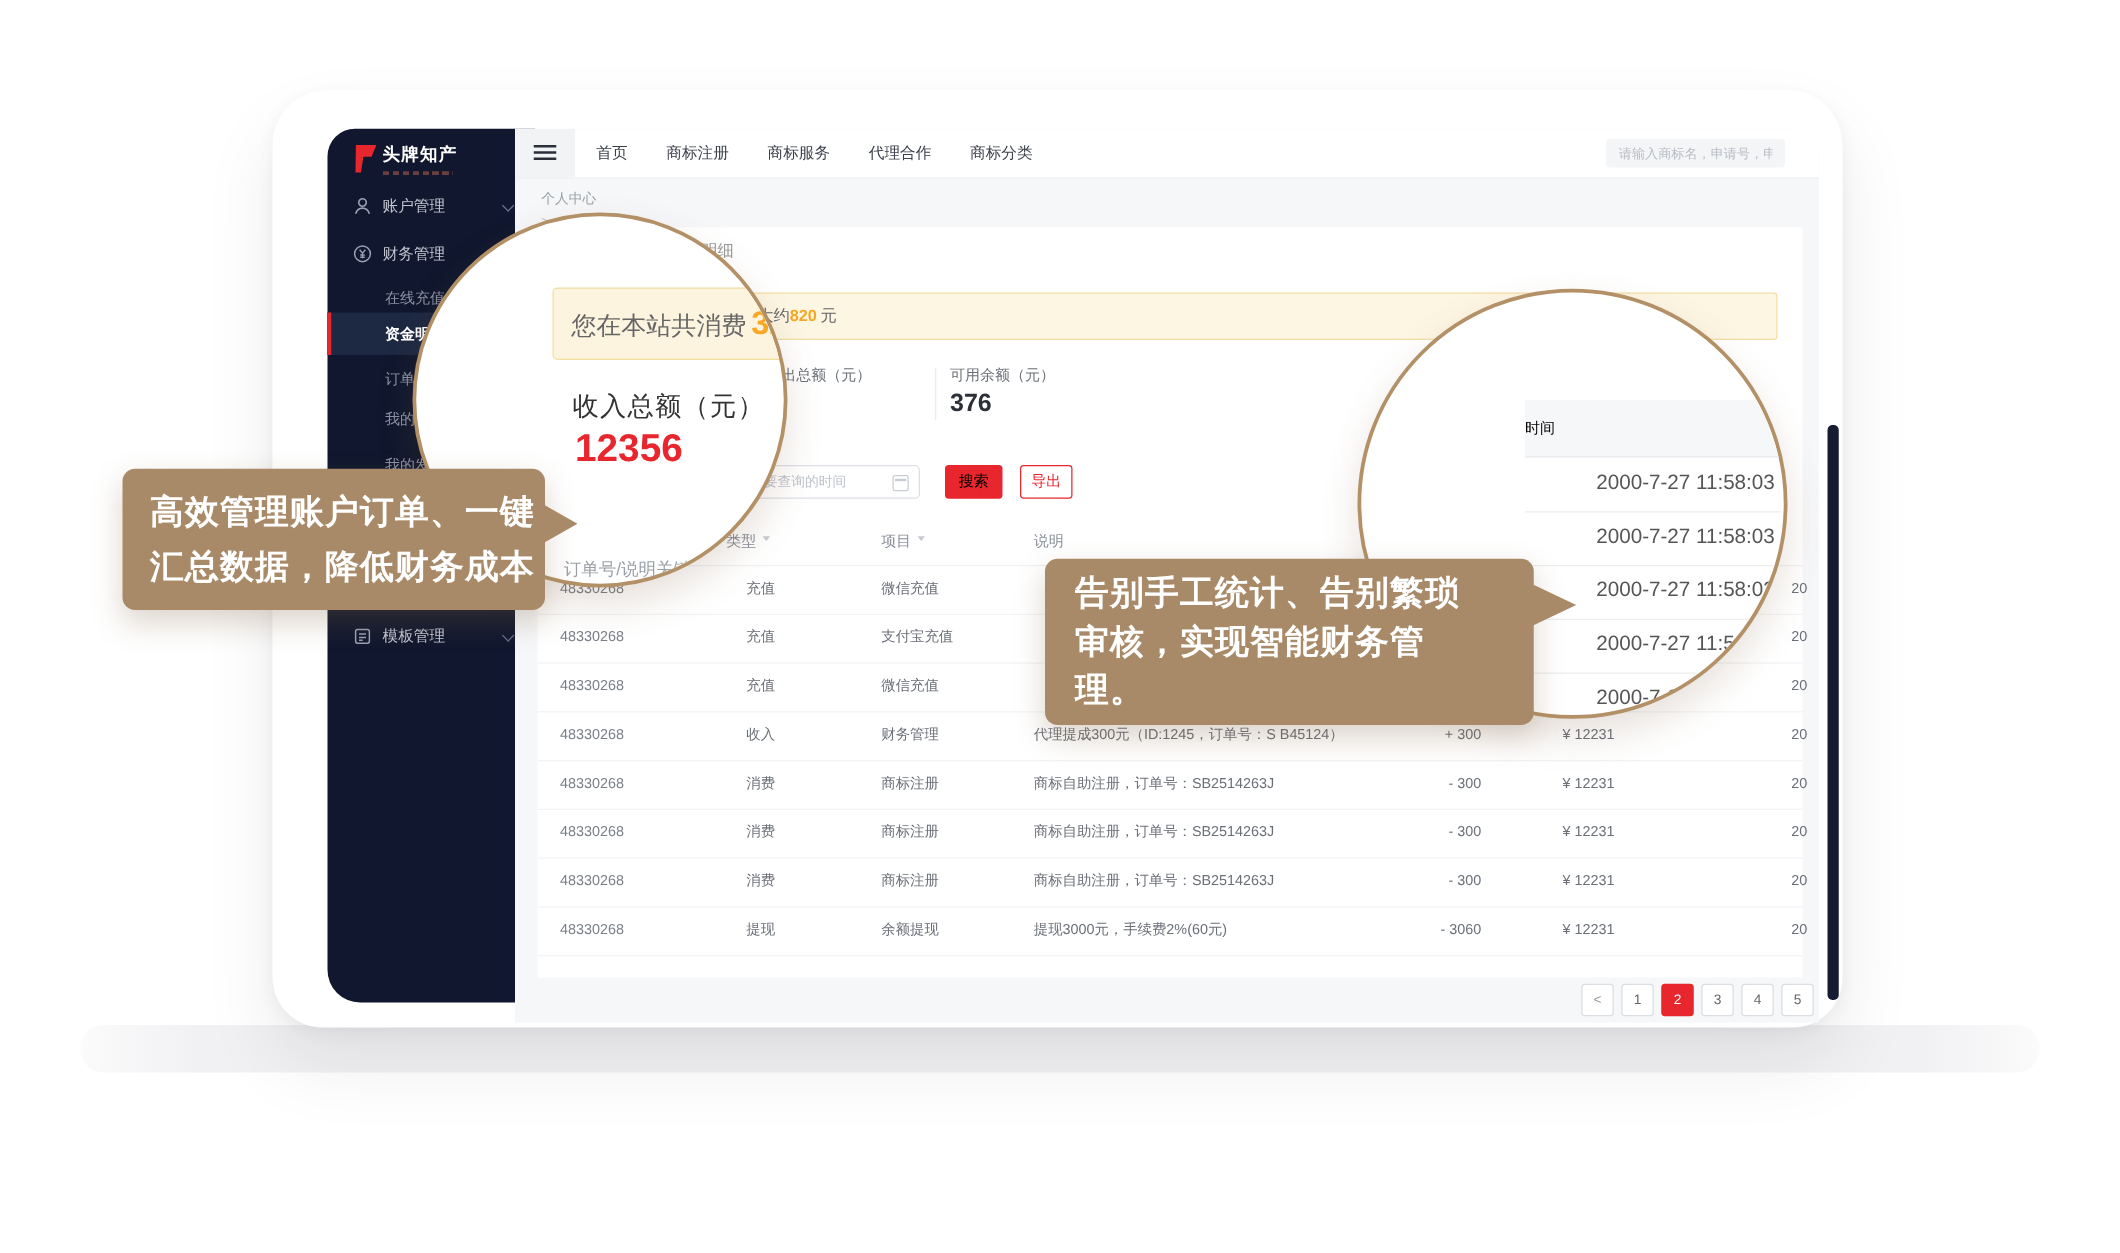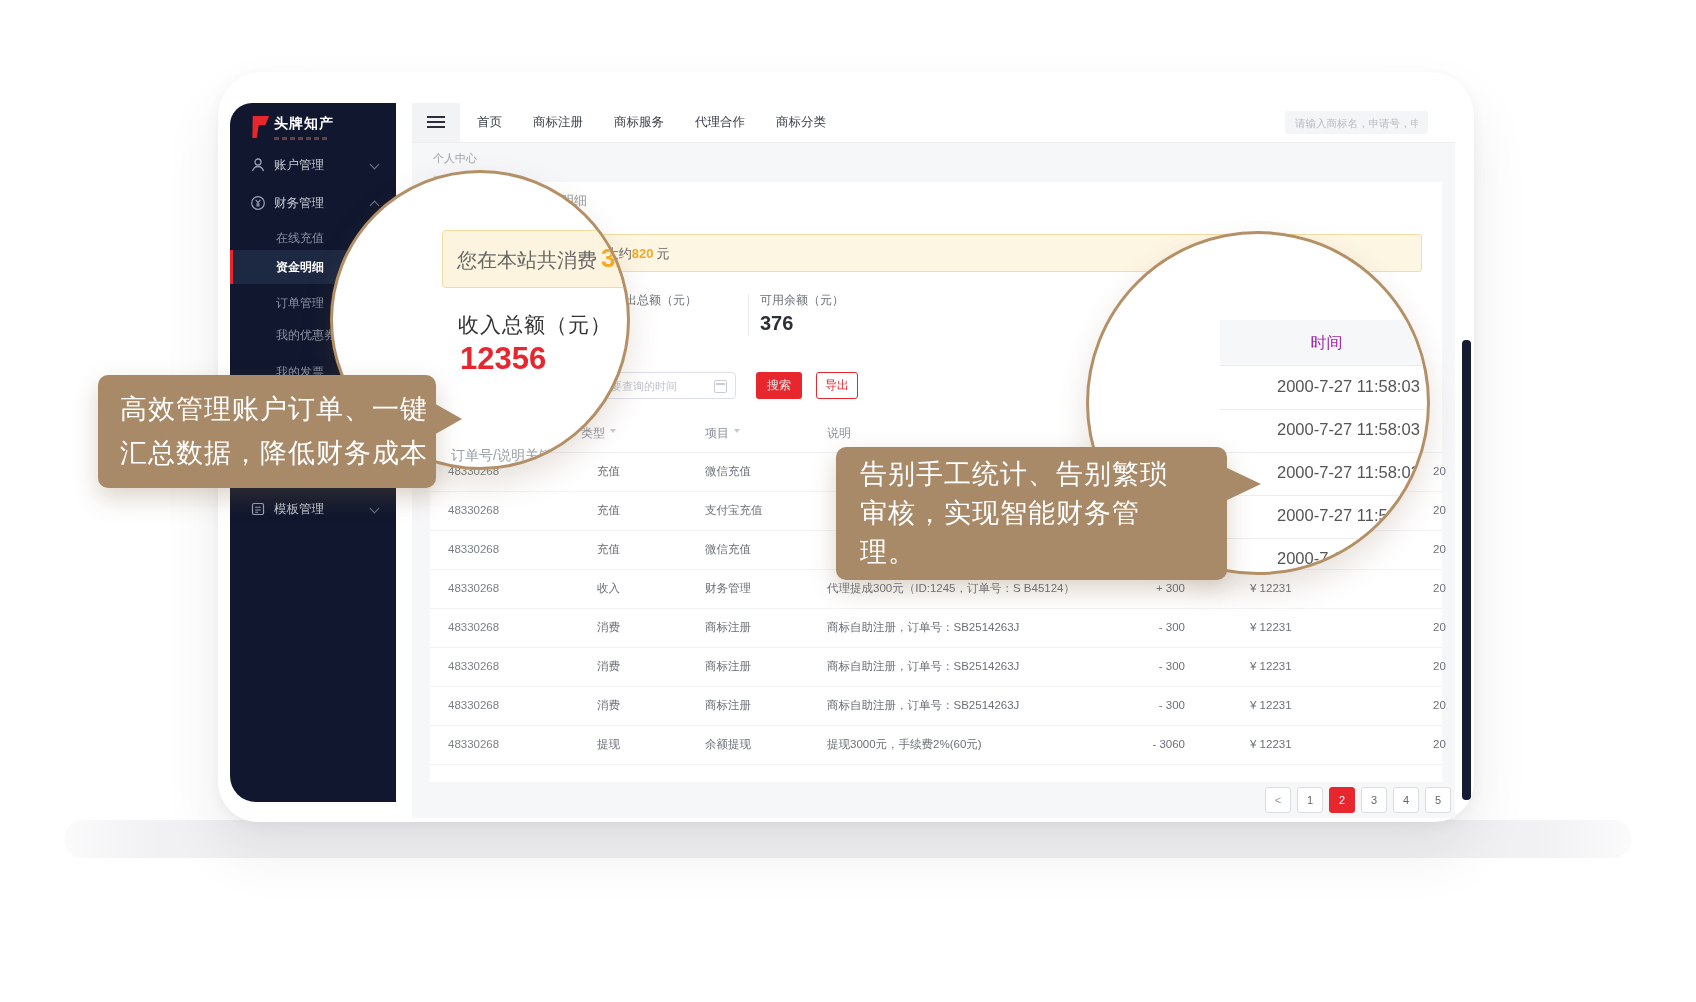--- a/index.html
+++ b/index.html
@@ -5,21 +5,21 @@
   html,body{margin:0;padding:0;background:#fff;}
   .stage{position:relative;width:1696px;height:1002px;background:#fff;overflow:hidden;
          font-family:"Liberation Sans","DejaVu Sans",sans-serif;}
   
   .laptop-base{position:absolute;left:64px;top:820px;width:1568px;height:38px;border-radius:19px;
                background:linear-gradient(90deg,#fbfbfc,#f1f1f3 6%,#f1f1f3 94%,#fbfbfc);}
   .screen{position:absolute;left:218px;top:72px;width:1256px;height:750px;background:#fff;
           border-radius:44px 44px 40px 40px;
           box-shadow:0 30px 60px rgba(20,24,40,.08),0 4px 14px rgba(20,24,40,.05);}
   
-  .sidebar{position:absolute;left:12px;top:31px;width:166px;height:699px;background:#10172e;
+  .sidebar{position:absolute;left:44px;top:31px;width:166px;height:699px;background:#10172e;
            border-radius:22px 0 0 26px;}
   .logo{position:absolute;left:20px;top:12px;display:flex;align-items:flex-start;gap:4px;cursor:pointer;}
   .logo-text{color:#fff;font-size:14px;font-weight:bold;letter-spacing:1px;}
   .logo-tagline{margin-top:4px;width:56px;height:3px;opacity:.8;
       background:repeating-linear-gradient(90deg,#7d4a43 0 5px,transparent 5px 8px);}
   .side-parent{position:absolute;left:0;width:100%;height:20px;color:#c2c6d1;font-size:12.5px;
                line-height:20px;cursor:pointer;}
   .side-parent .ic{position:absolute;left:20px;top:2px;width:16px;height:16px;}
   .side-parent .lb{position:absolute;left:44px;}
   .chev{position:absolute;right:18px;top:6px;width:6px;height:6px;
@@ -60,21 +60,21 @@
   .stat-value{position:absolute;top:130px;font-size:20px;font-weight:bold;color:#2b2f36;}
   .stat-value.red{color:#e8262d;}
   .vdiv{position:absolute;top:112px;height:42px;width:1px;background:#ececf0;}
   .date-box{position:absolute;left:126px;top:190px;width:180px;height:27px;border:1px solid #dcdfe6;
             border-radius:4px;background:#fff;box-sizing:border-box;}
   .date-input{width:100%;height:100%;border:none;background:transparent;font-size:11px;
               padding:0 26px 0 10px;box-sizing:border-box;outline:none;color:#555;}
   .date-input::placeholder{color:#bfc3cc;}
   .cal{position:absolute;right:8px;top:7px;width:11px;height:11px;border:1px solid #c9cdd6;border-radius:2px;}
   .cal:before{content:"";position:absolute;left:1px;right:1px;top:2px;height:1.5px;background:#c9cdd6;}
-  .btn-search{position:absolute;left:326px;top:190px;width:46px;height:27px;background:#e8262d;color:#e5e5e5;
+  .btn-search{position:absolute;left:326px;top:190px;width:46px;height:27px;background:#e8262d;color:#000000;
               font-size:12px;border:none;border-radius:3px;cursor:pointer;}
   .btn-export{position:absolute;left:386px;top:190px;width:42px;height:27px;background:#fff;color:#e8262d;
               font-size:12px;border:1px solid #e8262d;border-radius:3px;cursor:pointer;box-sizing:border-box;}
   .thead{position:absolute;left:0;top:233px;width:100%;height:37px;line-height:37px;font-size:12px;
          color:#8a8f99;border-bottom:1px solid #f0f1f3;}
   .th{position:absolute;white-space:nowrap;cursor:default;}
   .th.sortable{cursor:pointer;}
   .caret{display:inline-block;width:0;height:0;border:3.5px solid transparent;border-top:4.5px solid #c6cad2;
          margin-left:5px;vertical-align:1px;}
   .trow{position:absolute;left:0;width:100%;height:39px;line-height:39px;font-size:11.5px;color:#6b7078;
@@ -98,29 +98,29 @@
   #circle2{left:1086px;top:231px;width:344px;height:344px;}
   .m1-band{position:absolute;left:109px;top:57px;width:200px;height:58px;background:#fcf4df;
            border:1px solid #f3dc9f;border-radius:4px 0 0 4px;box-sizing:border-box;}
   .m1-bandtext{position:absolute;left:124px;top:70px;white-space:nowrap;}
   .m1-pre,.m1-tail{font-size:20px;color:#666;}
   .m1-num{font-size:26px;font-weight:bold;color:#f6a723;margin:0 4px;}
   .m1-label{position:absolute;left:125px;top:138px;font-size:21px;color:#333;letter-spacing:1px;white-space:nowrap;}
   .m1-value{position:absolute;left:127px;top:168px;font-size:31px;font-weight:bold;color:#e8262d;}
   .m1-snippet{position:absolute;left:118px;top:274px;font-size:14px;color:#9aa0a6;white-space:nowrap;}
   .m2-band{position:absolute;left:131px;top:86px;width:213px;height:45px;line-height:45px;background:#f6f7f9;
-           border-bottom:1px solid #e9eaee;text-align:center;font-size:16px;color:#a21caf;}
+           border-bottom:1px solid #e9eaee;font-size:12px;color:#000000;}
   .m2-time{position:absolute;left:188px;width:150px;font-size:16.5px;color:#555;white-space:nowrap;}
   .m2-sep{position:absolute;left:131px;width:205px;height:1px;background:#ededf0;}
   
   .callout{position:absolute;background:#a98a68;border-radius:10px;color:#fff;z-index:50;
            box-shadow:0 10px 24px rgba(130,100,70,.28);box-sizing:border-box;}
   #callout1{left:98px;top:375px;width:338px;height:113px;padding:12px 0 0 22px;}
   #callout2{left:836px;top:447px;width:391px;height:133px;padding:8px 0 0 24px;}
-  .cl-line{font-size:27px;line-height:44px;letter-spacing:1px;white-space:nowrap;}
+  .cl-line{font-size:27px;line-height:44px;letter-spacing:1px;white-space:nowrap;font-weight:bold;}
   #callout2 .cl-line{line-height:39px;}
   .wedge{position:absolute;width:0;height:0;z-index:50;}
   #wedge1{left:432px;top:402px;border-top:17px solid transparent;border-bottom:17px solid transparent;
           border-left:30px solid #a98a68;}
   #wedge2{left:1223px;top:466px;border-top:18px solid transparent;border-bottom:18px solid transparent;
           border-left:38px solid #a98a68;}
 </style>
 </head>
 <body>
 

